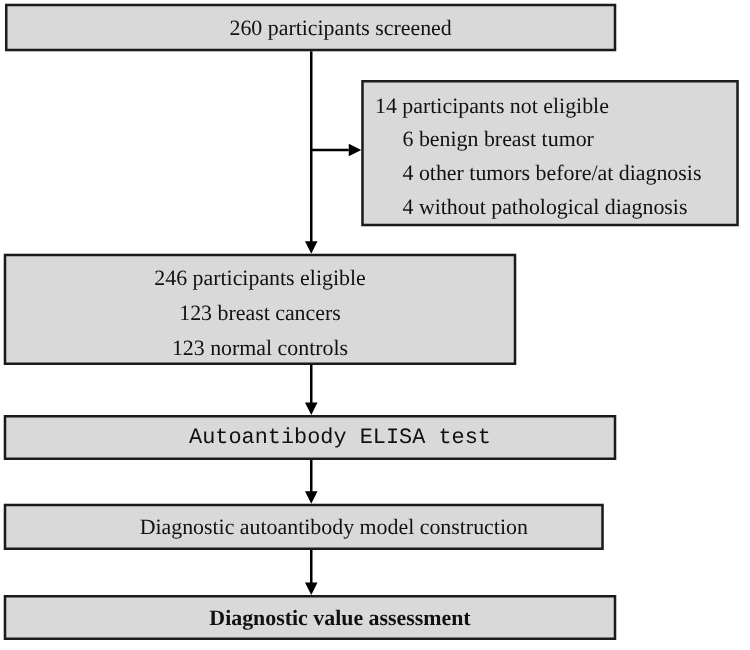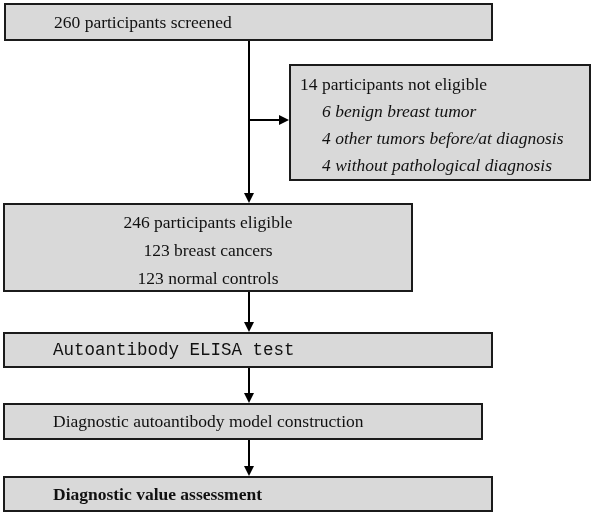--- a/index.html
+++ b/index.html
@@ -19,34 +19,35 @@
   .box {
     position: absolute;
     box-sizing: border-box;
     background: #d9d9d9;
     border: 2px solid #1b1b1b;
     font-size: 17.5px;
   }
   .box.center {
     display: flex;
     align-items: center;
+    justify-content: center;
     text-align: center;
     padding-left: 48px;
   }
   .box.multiline {
     text-align: center;
     padding-top: 3px;
     line-height: 28px;
   }
   .box.leftlist {
     padding: 5px 4px 0 9px;
     line-height: 27px;
   }
   .box.multiline div, .box.leftlist div { white-space: nowrap; }
-  .leftlist .sub { padding-left: 22px; font-style: italic; }
+  .leftlist .sub { padding-left: 22px; }
 
   .vline {
     position: absolute;
     width: 2px;
     background: #000000;
   }
   .hline {
     position: absolute;
     height: 2px;
     background: #000000;

